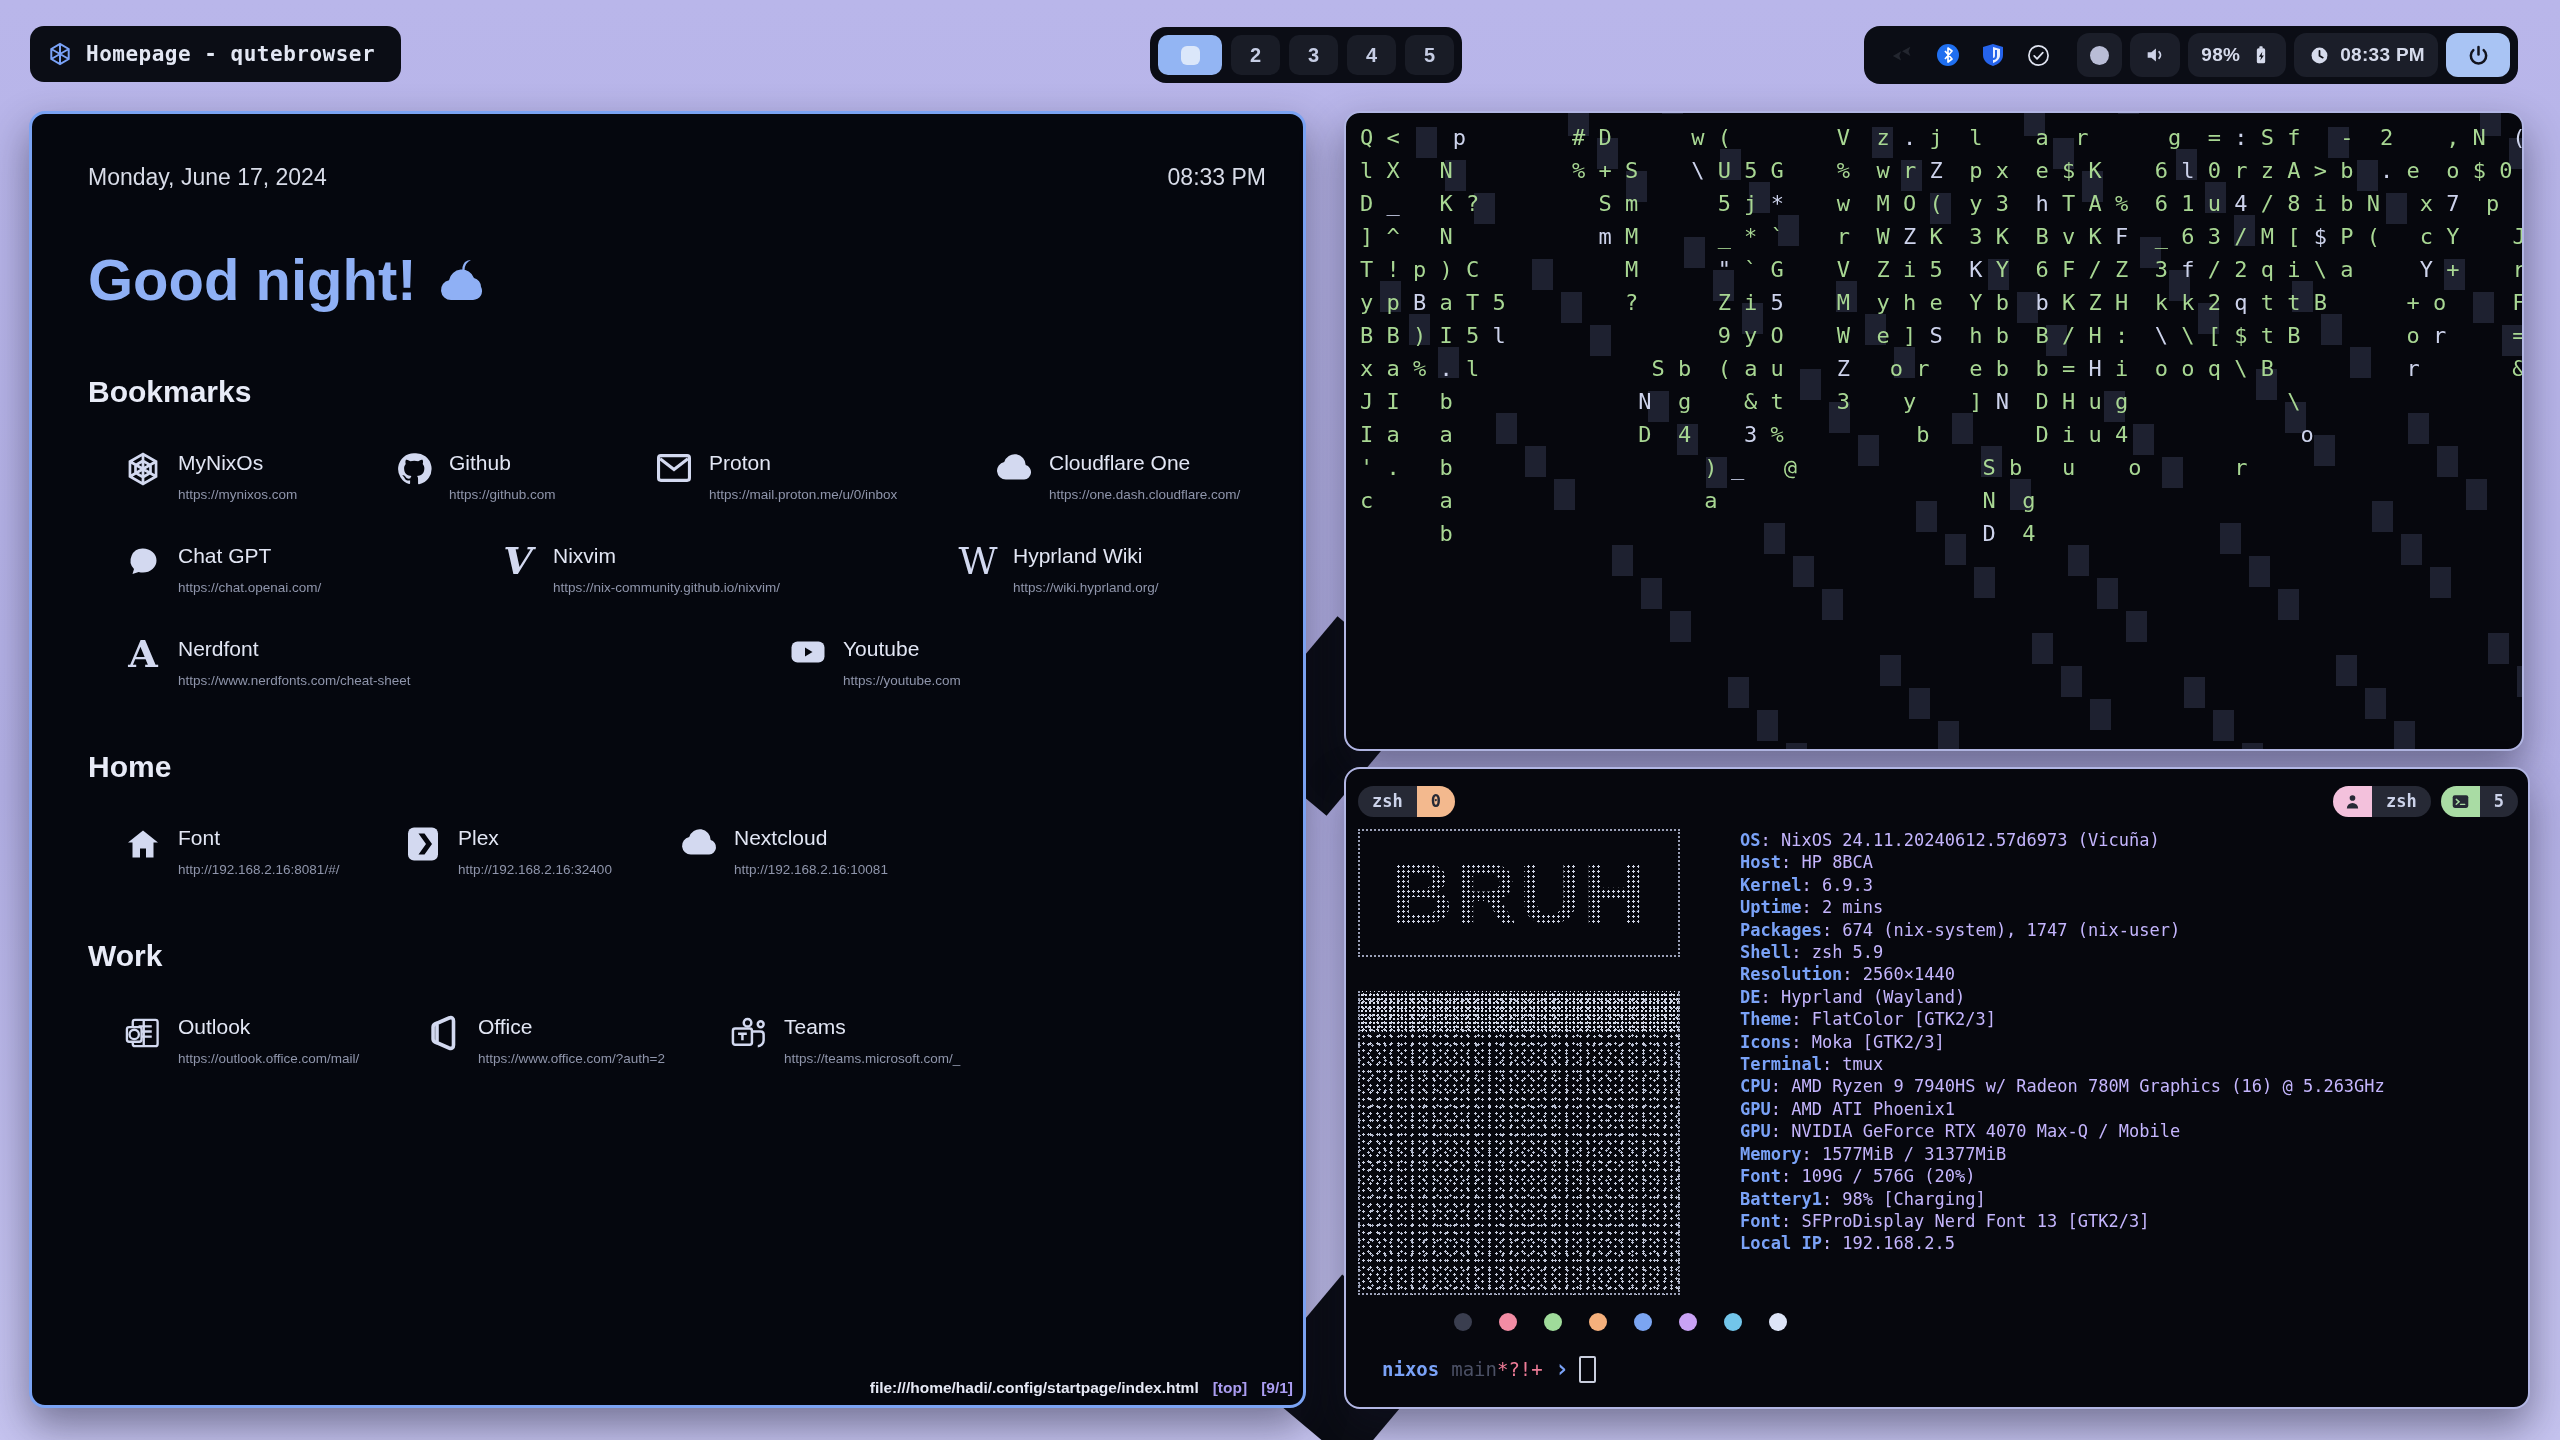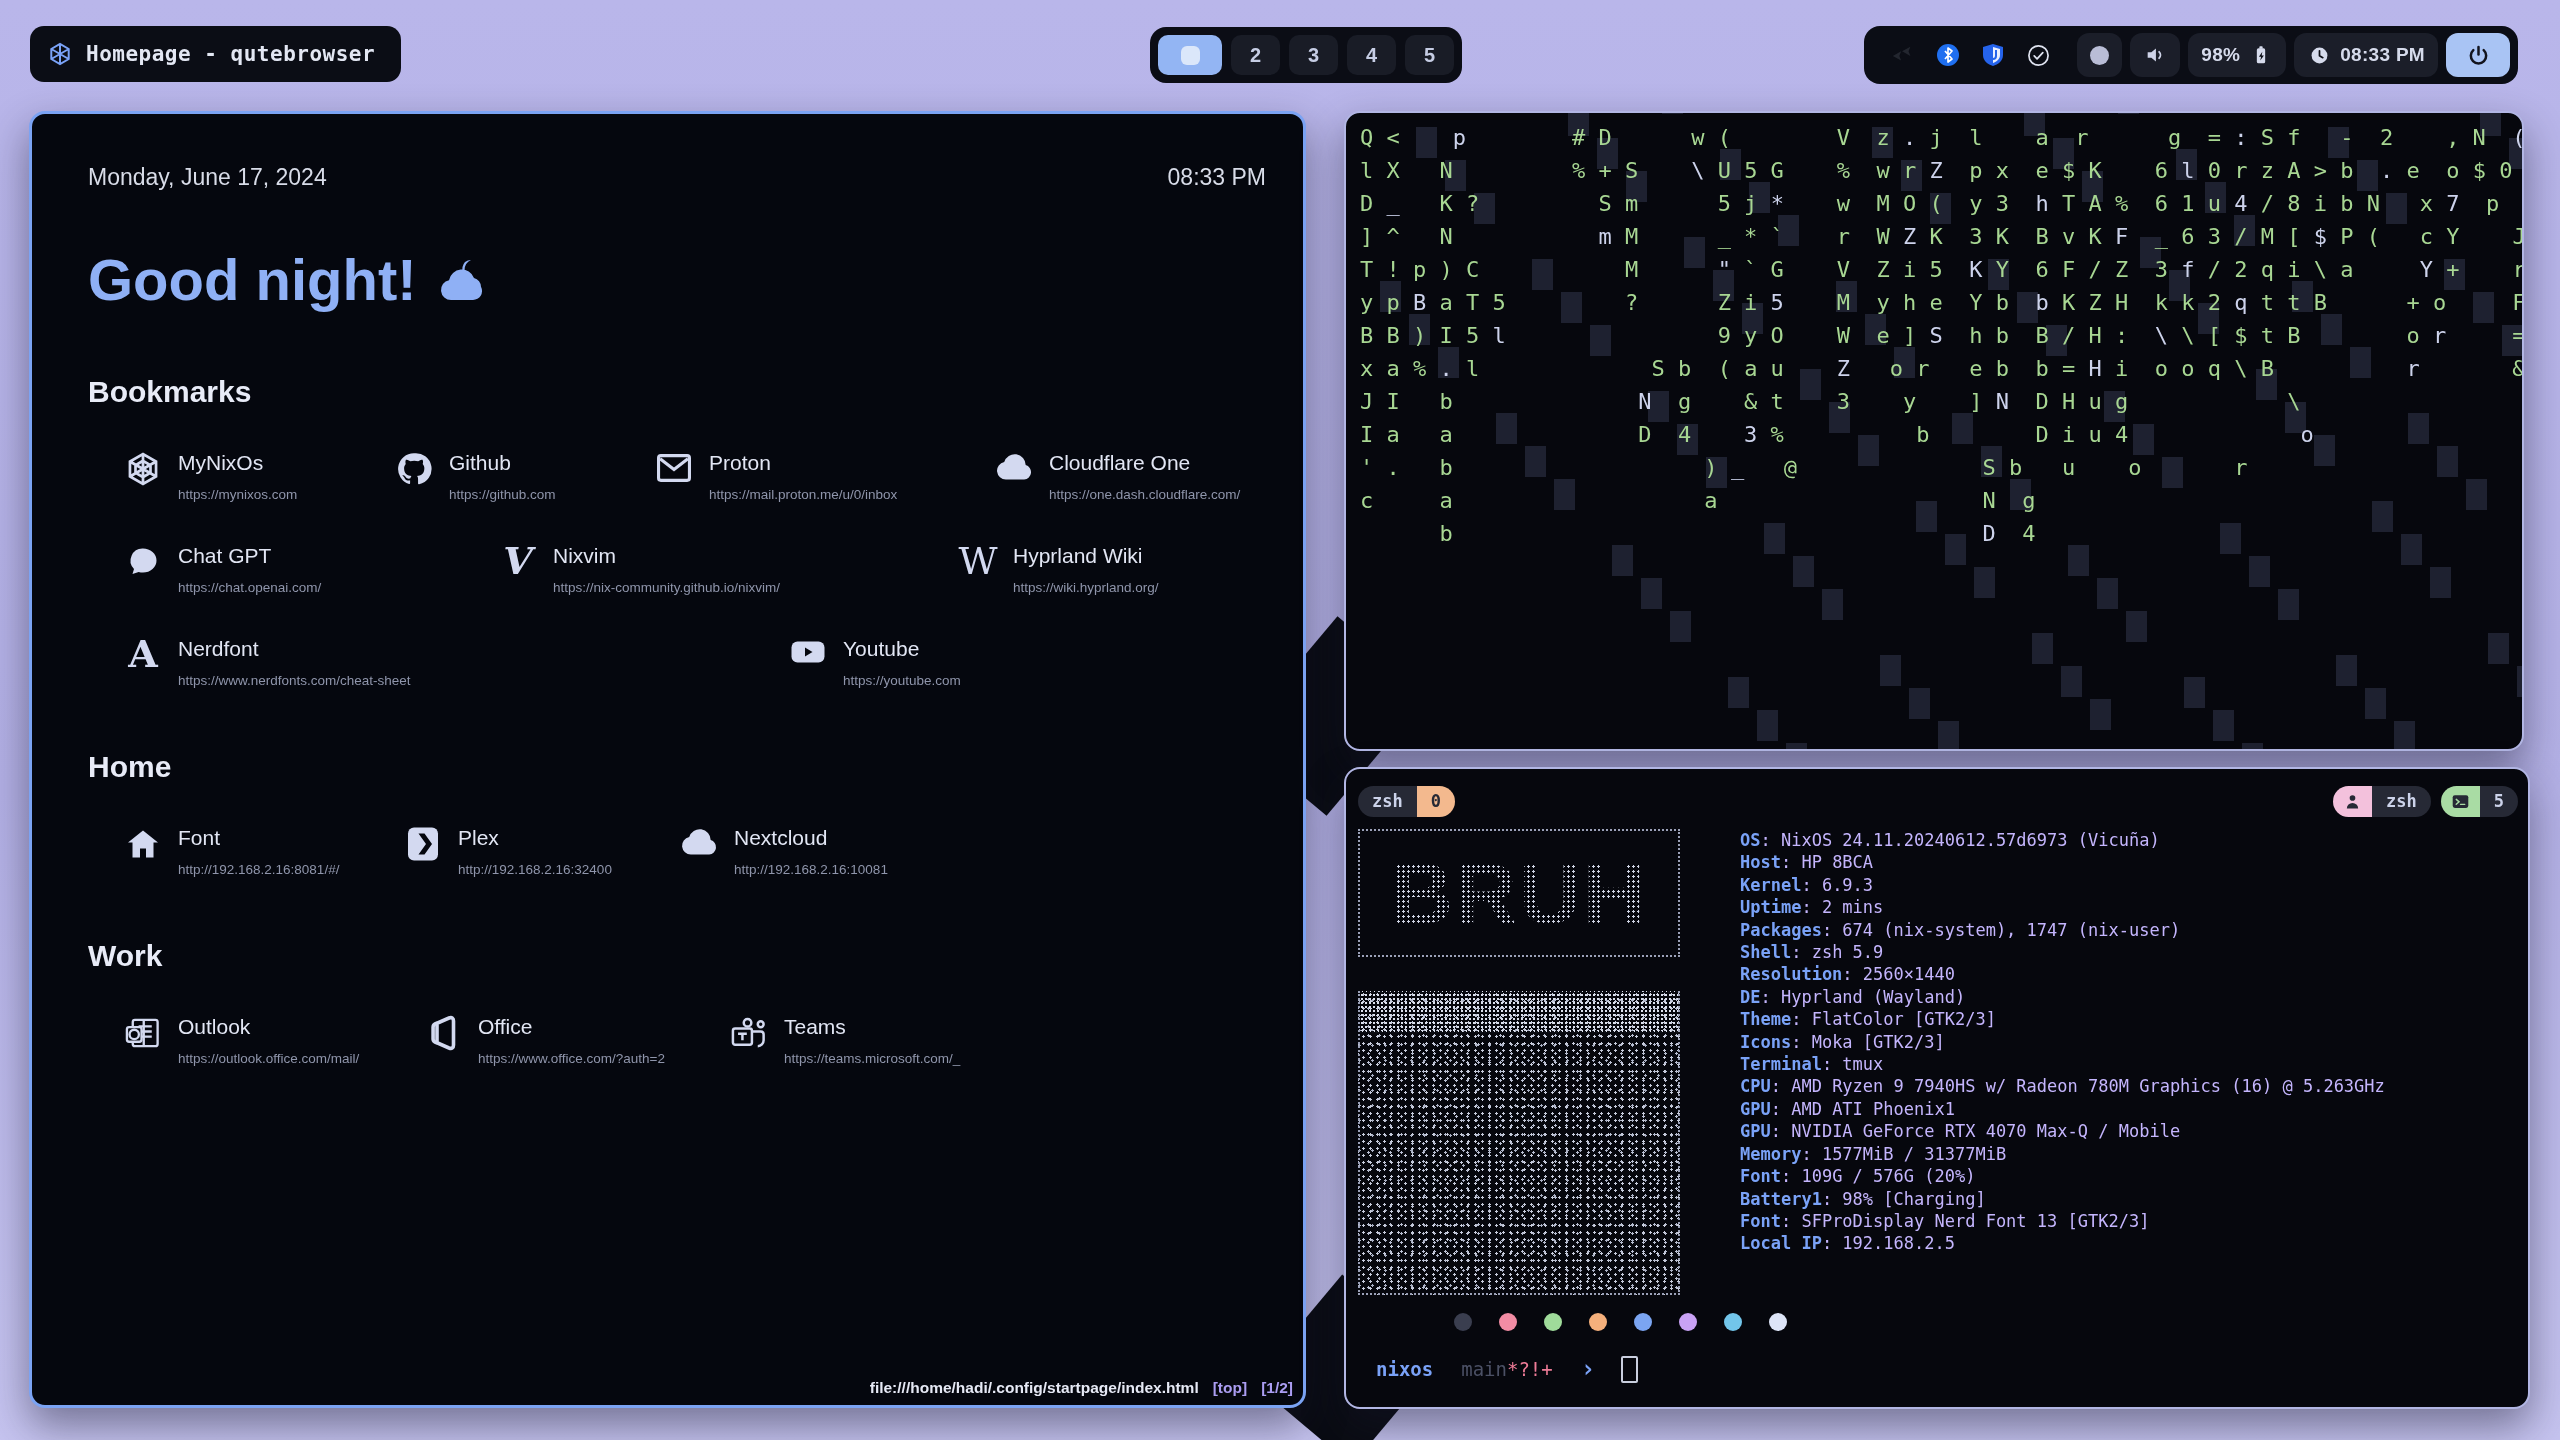--- a/index.html
+++ b/index.html
@@ -91,21 +91,21 @@
   }
   #noise .band { height:42px; border-top:2px dotted #0c0e16; border-bottom:2px dotted #0c0e16;
     background-image:radial-gradient(circle,#dde2ef 1.4px,rgba(0,0,0,0) 1.5px); background-size:4px 4px; margin-top:34px; }
   
   #info { padding-left:54px; }
   .fline { font-size:17px; line-height:22.4px; white-space:pre; }
   .fline .k { color:#7aa2f7; font-weight:bold; }
   .fline .v { color:#c4b5fd; }
   #palette { display:flex; gap:27px; margin:18px 0 0 104px; }
   #palette .pdot { width:18px; height:18px; border-radius:50%; }
-  #prompt { position:absolute; left:30px; bottom:24px; display:flex; align-items:center; gap:16px;
+  #prompt { position:absolute; left:36px; bottom:24px; display:flex; align-items:center; gap:0;
             font:bold 19px "DejaVu Sans Mono", monospace; }
   #prompt .host { color:#7aa2f7; }
   #prompt .branch { color:#4b5065; font-weight:normal; margin-left:12px; }
   #prompt .flags { color:#ee7b97; }
   #prompt .sym { color:#7aa2f7; font-size:24px; margin:0 10px 0 12px; }
   #cursor { width:17px; height:27px; border:2px solid #c9cede; border-radius:2px; }
   svg { display:block; }
 </style>
 </head>
 <body>
@@ -397,21 +397,21 @@
               <div class="ti">Teams</div>
               <div class="ur">https://teams.microsoft.com/_</div>
             </span>
           </div>
         </div>
       </div>
   </div>
   <div id="statusbar">
     <span class="url">file:///home/hadi/.config/startpage/index.html</span>
     <span class="meta">[top]</span>
-    <span class="meta">[1/2]</span>
+    <span class="meta">[9/1]</span>
   </div>
 </div>
 
 <div class="window term" id="matrix-window">
   <div id="blocks">
       <div class="blk" style="left: 34px; top: 168px;"></div>
       <div class="blk" style="left: 63px; top: 201px;"></div>
       <div class="blk" style="left: 92px; top: 234px;"></div>
       <div class="blk" style="left: 150px; top: 300px;"></div>
       <div class="blk" style="left: 179px; top: 333px;"></div>

